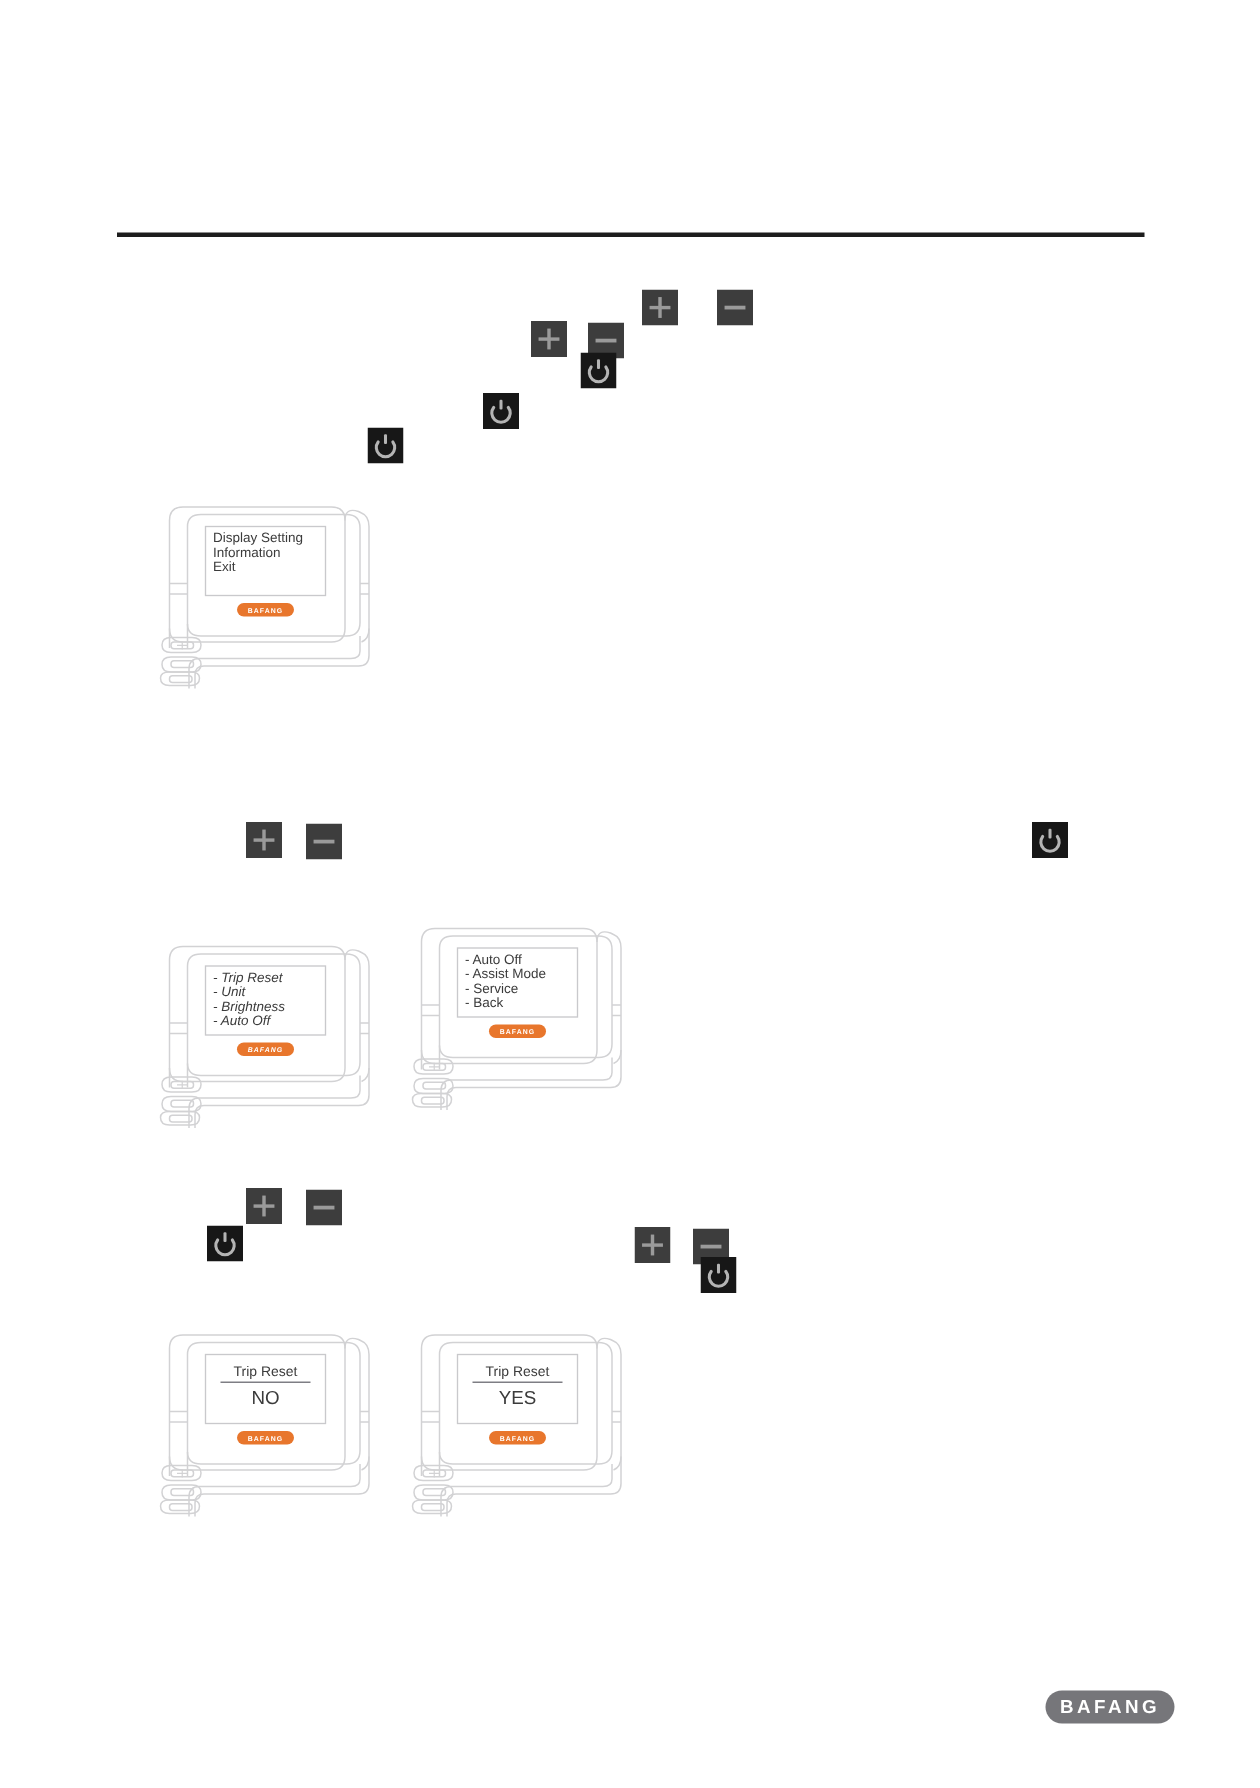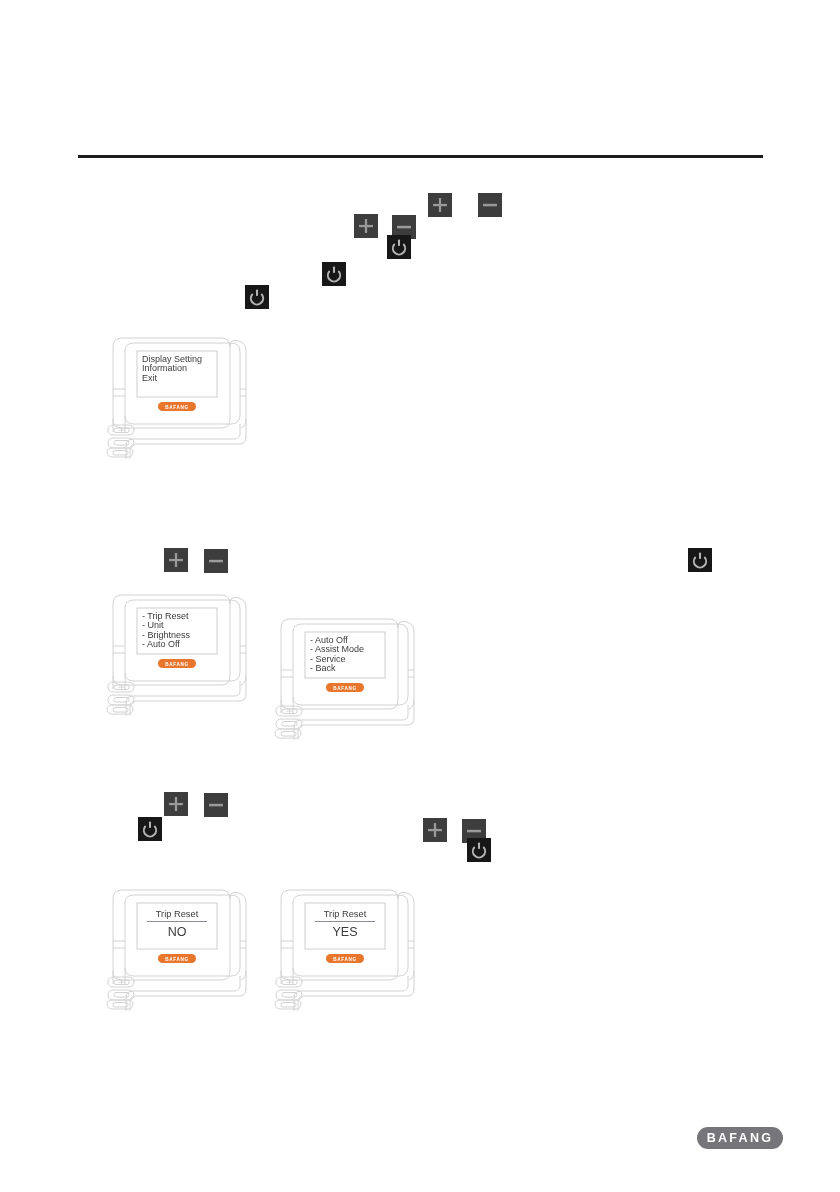--- a/index.html
+++ b/index.html
@@ -266,21 +266,21 @@
 
     <rect x="32" y="18" width="80" height="46" fill="#ffffff" stroke="#c9c9cc" stroke-width="0.9"></rect>
     <text class="lcd-text" x="37" y="28.5" font-size="9" fill="#3b3b3b">Display Setting</text>
           <text class="lcd-text" x="37" y="38.1" font-size="9" fill="#3b3b3b">Information</text>
           <text class="lcd-text" x="37" y="47.7" font-size="9" fill="#3b3b3b">Exit</text>
 
     <rect x="53" y="69" width="38" height="9" rx="4.5" fill="#e8762c"></rect>
     <text x="72" y="75.6" font-size="4.6" text-anchor="middle" fill="#ffffff" letter-spacing="0.7" font-family="Liberation Sans, sans-serif" font-weight="bold">BAFANG</text>
   </svg>
       </div>
-      <div class="device" style="left: 105px; top: 590px;">
+      <div class="device" style="left: 105px; top: 626px; font-style: italic;">
   <svg width="150" height="135" viewBox="0 0 150 135">
     <g fill="none" stroke="#d2d2d4" stroke-width="1" stroke-linejoin="round">
 
       <path d="M 8 14 Q 8 5 17 5 L 116 5 Q 125 5 125 14 L 125 86 Q 125 95 116 95 L 17 95 Q 8 95 8 86 Z"></path>
 
       <path d="M 125 14 Q 125 5 134 8 L 136 9 Q 141 11 141 18 L 141 86 Q 141 93 136 95"></path>
 
       <path d="M 20 18 Q 20 10 29 10 L 126 10 Q 135 10 135 19 L 135 82 Q 135 91 126 91 L 29 91 Q 20 91 20 83 Z"></path>
 
       <line x1="8" y1="56" x2="20" y2="56"></line>

